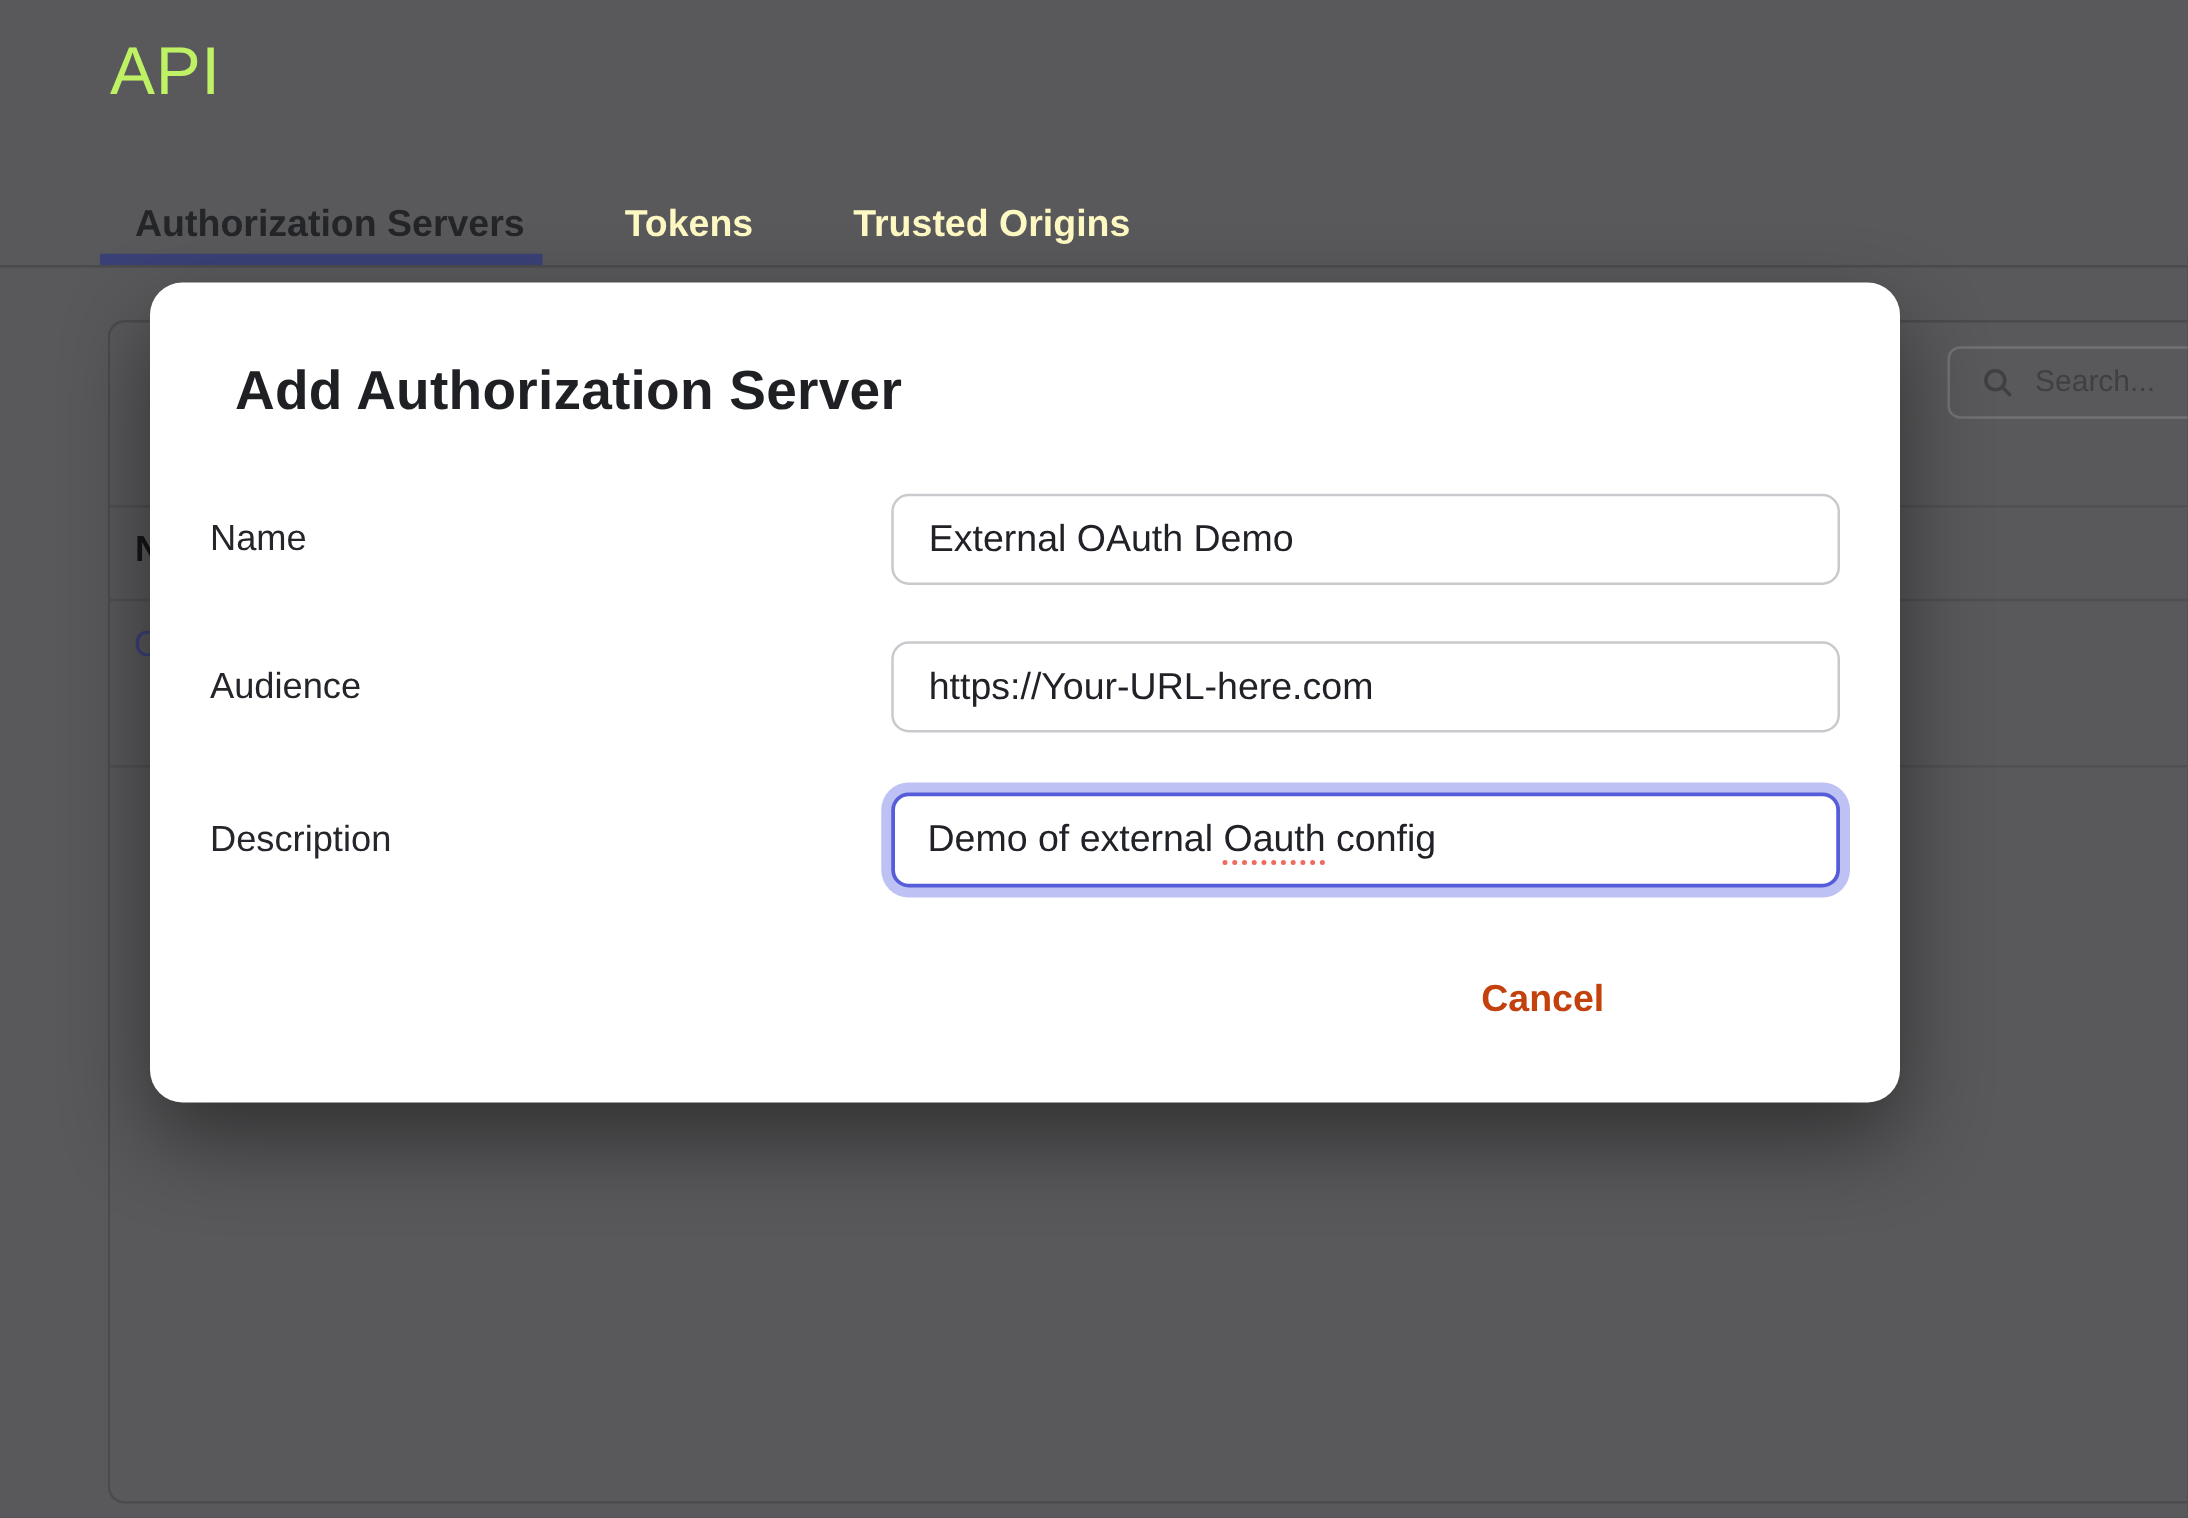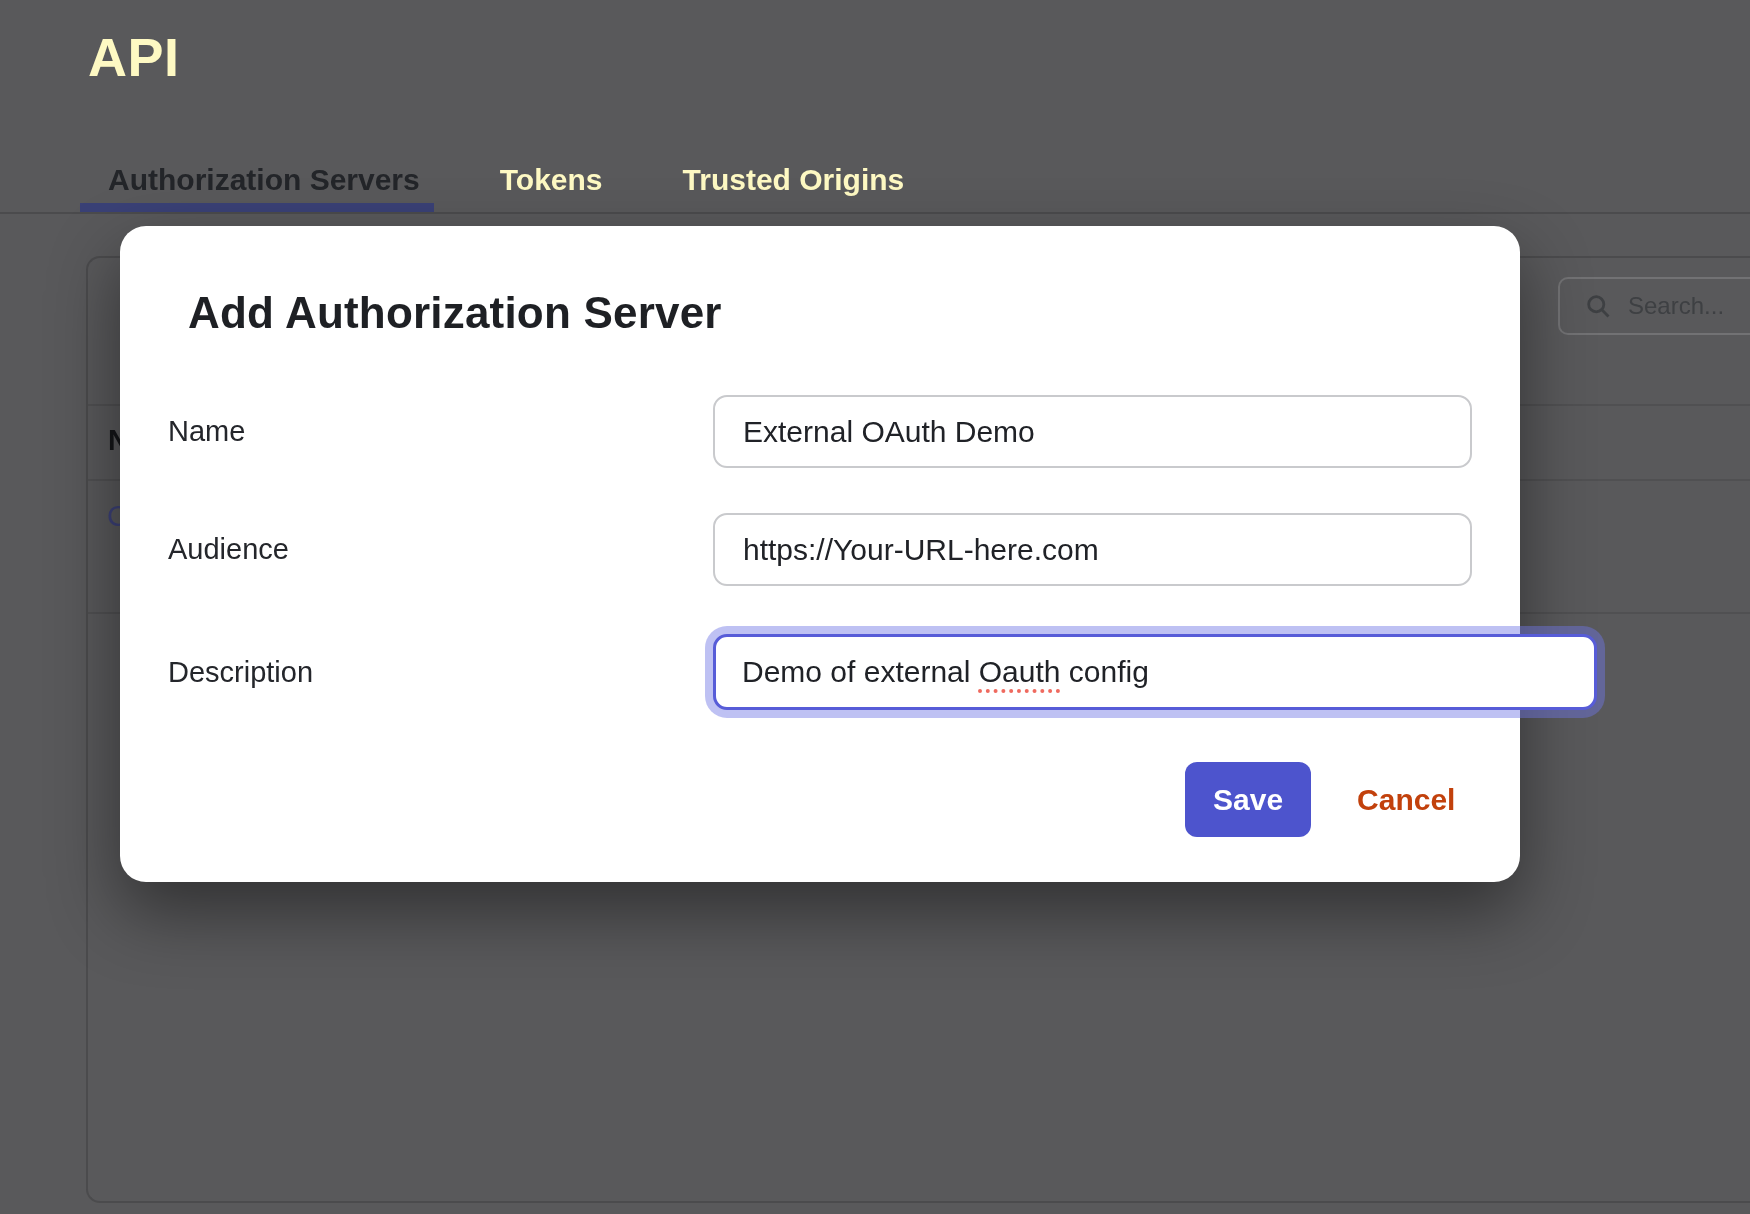--- a/index.html
+++ b/index.html
@@ -18,21 +18,21 @@
   html,body{width:1750px;height:1214px;overflow:hidden;}
   body{
     font-family:"Liberation Sans","DejaVu Sans",sans-serif;
     background:var(--dim-bg);
     position:relative;
   }
   
   .page{position:absolute;inset:0;background:var(--dim-bg);}
   .page-title{
     position:absolute;left:88px;top:26px;
-    font-size:54px;font-weight:700;letter-spacing:.5px;color:#fef9c3;
+    font-size:54px;font-weight:400;letter-spacing:.5px;color:#bef264;
   }
   .tabs{position:absolute;left:108px;top:163px;display:inline-flex;gap:80px;}
   .tab{
     font-size:30px;font-weight:700;color:#fef9c3;cursor:pointer;white-space:nowrap;
   }
   .tab.active{color:var(--dim-text-dark);}
   .tabs-hairline{
     position:absolute;left:0;top:212px;width:1750px;height:2px;background:var(--dim-border);
   }
   .tab-underline{
@@ -80,21 +80,21 @@
   .row-name{top:169px;}
   .row-audience{top:287px;}
   .row-description{top:408px;height:76px;}
   .text-input{
     position:absolute;left:545px;top:0;width:759px;height:73px;
     border:2px solid #c9cacd;border-radius:14px;background:#fff;
     font-family:"Liberation Sans","DejaVu Sans",sans-serif;
     font-size:30px;color:#202227;padding:0 28px;outline:none;
   }
   .fake-input{
-    position:absolute;left:545px;top:0;width:884px;height:76px;
+    position:absolute;left:545px;top:0;width:759px;height:76px;
     border:3px solid var(--focus-border);border-radius:14px;background:#fff;
     box-shadow:0 0 0 8px var(--focus-ring);
     display:flex;align-items:center;padding:0 26px;
     font-size:30px;color:#202227;cursor:text;white-space:pre;
   }
   .misspelled{
     text-decoration:underline dotted var(--squiggle);
     text-decoration-thickness:3.5px;
     text-underline-offset:7px;
   }
@@ -156,16 +156,15 @@
     <span class="field-label">Name</span>
     <input class="text-input" type="text" value="External OAuth Demo" style="">
   </div>
 
   <div class="form-row row-description">
     <span class="field-label">Description</span>
     <div class="fake-input"><span>Demo of external </span><span class="misspelled">Oauth</span><span> config</span></div>
   </div>
 
   <div class="btn-row">
-    <button class="save-btn">Save</button>
     <button class="cancel-btn">Cancel</button>
   </div>
 </div>
 
 </body></html>

